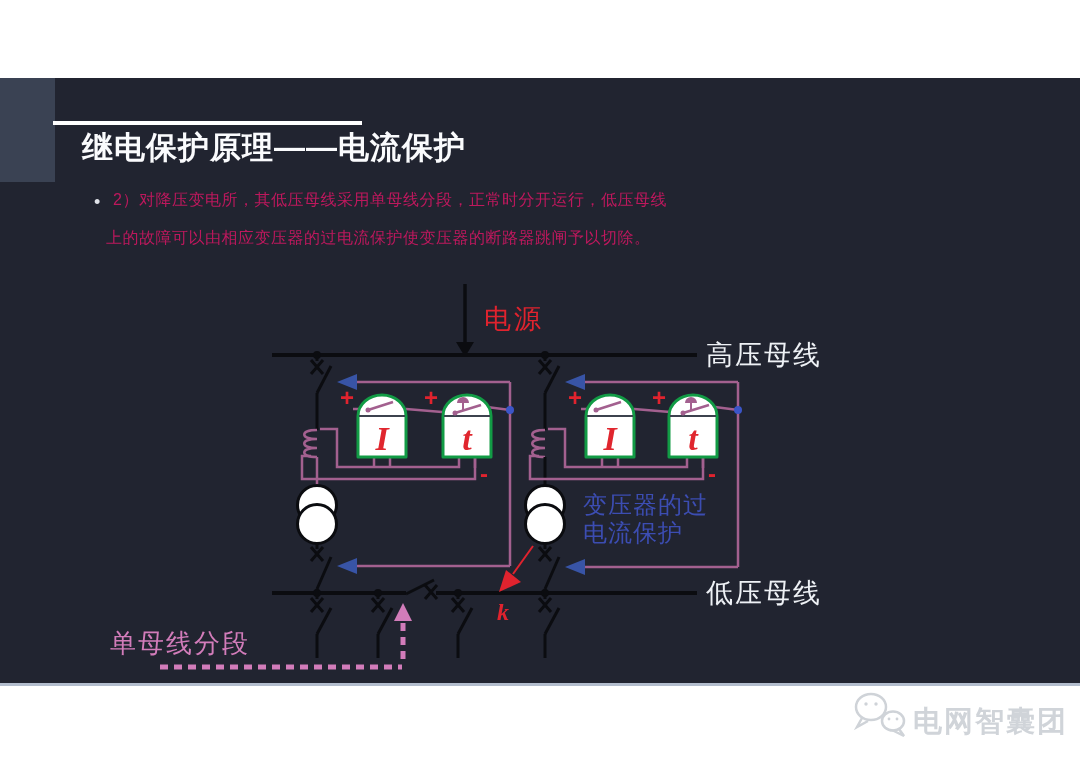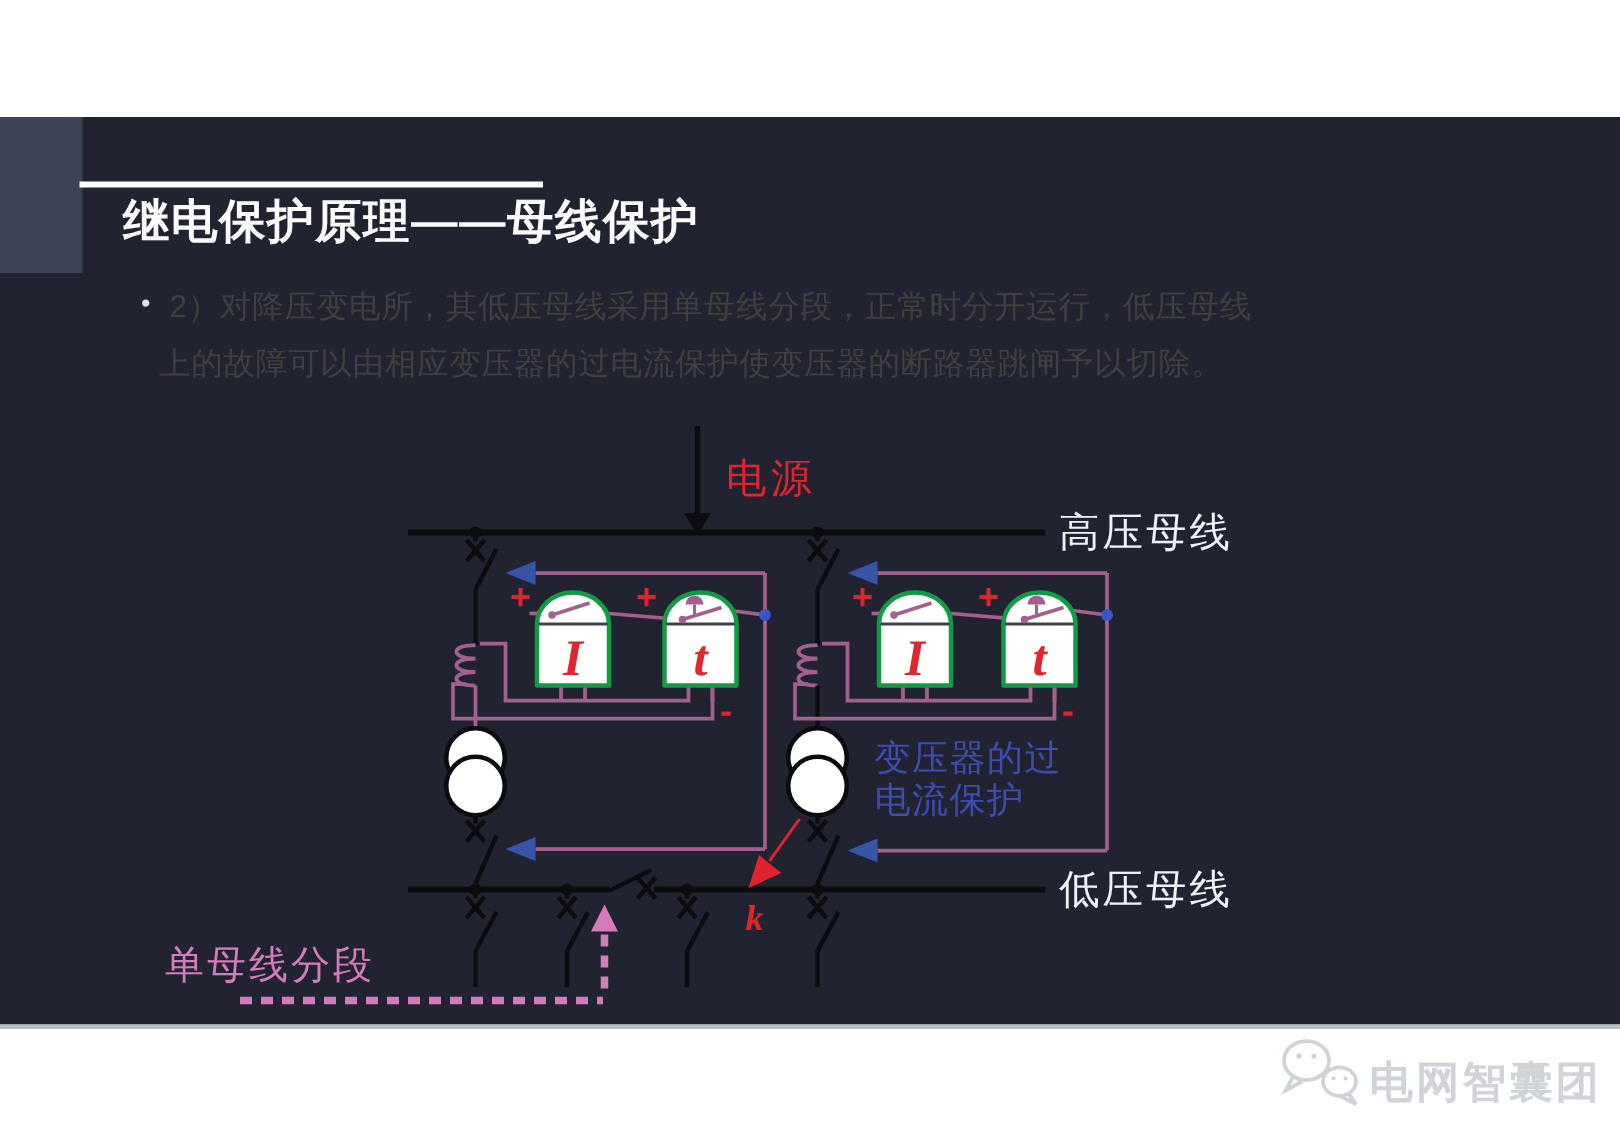--- a/index.html
+++ b/index.html
@@ -13,21 +13,21 @@
   .slide{left:0;top:78px;width:1080px;height:605px;background:#212430;}
   .separator{left:0;top:683px;width:1080px;height:3px;background:#b3bdcd;}
   .bottom-strip{left:0;top:686px;width:1080px;height:78px;background:#ffffff;}
   .accent-block{left:0;top:78px;width:55px;height:104px;background:#3a4253;}
   .title-rule{left:53px;top:121px;width:309px;height:4px;background:#ffffff;}
   .page-title{
     left:82px;top:127px;color:#fafbfd;font-size:31px;font-weight:bold;
     letter-spacing:1px;white-space:nowrap;
   }
   .bullet-marker{left:94px;top:192px;color:#dfe2e8;font-size:18px;}
-  .body-line{color:#404040;font-size:21px;white-space:nowrap;letter-spacing:0.5px;}
+  .body-line{color:#be185d;font-size:16px;white-space:nowrap;letter-spacing:0.5px;}
   .body-line1{left:113px;top:190px;}
   .body-line2{left:106px;top:228px;}
   .diagram-svg{left:0;top:0;width:1080px;height:764px;}
   svg text{font-family:"Liberation Sans","DejaVu Sans",sans-serif;}
   .cn-label{fill:#eef1f5;font-size:27px;letter-spacing:2px;}
   .red-label{fill:#e0232e;font-size:27px;letter-spacing:3px;}
   .blue-label{fill:#3c4db2;font-size:24px;letter-spacing:1px;}
   .pink-label{fill:#d27cba;font-size:26px;letter-spacing:2px;}
   .relay-letter{fill:#e0262e;font-size:34px;font-weight:bold;font-style:italic;
     font-family:"Liberation Serif","DejaVu Serif",serif;}
@@ -38,21 +38,21 @@
 </style>
 </head>
 <body>
 
 <div class="abs top-strip"></div>
 <div class="abs slide"></div>
 <div class="abs separator"></div>
 <div class="abs bottom-strip"></div>
 <div class="abs accent-block"></div>
 <div class="abs title-rule"></div>
-<div class="abs page-title">继电保护原理——母线保护</div>
+<div class="abs page-title">继电保护原理——电流保护</div>
 <div class="abs bullet-marker">•</div>
 <div class="abs body-line body-line1">2）对降压变电所，其低压母线采用单母线分段，正常时分开运行，低压母线</div>
 <div class="abs body-line body-line2">上的故障可以由相应变压器的过电流保护使变压器的断路器跳闸予以切除。</div>
 
 <svg class="abs diagram-svg" viewBox="0 0 1080 764" xmlns="http://www.w3.org/2000/svg">
 
   <g stroke="#0b0c10">
     <line x1="465" y1="284" x2="465" y2="343" stroke-width="3.5"></line>
     <polygon points="456,342 474,342 465,357" fill="#0b0c10" stroke="none"></polygon>
   </g>

